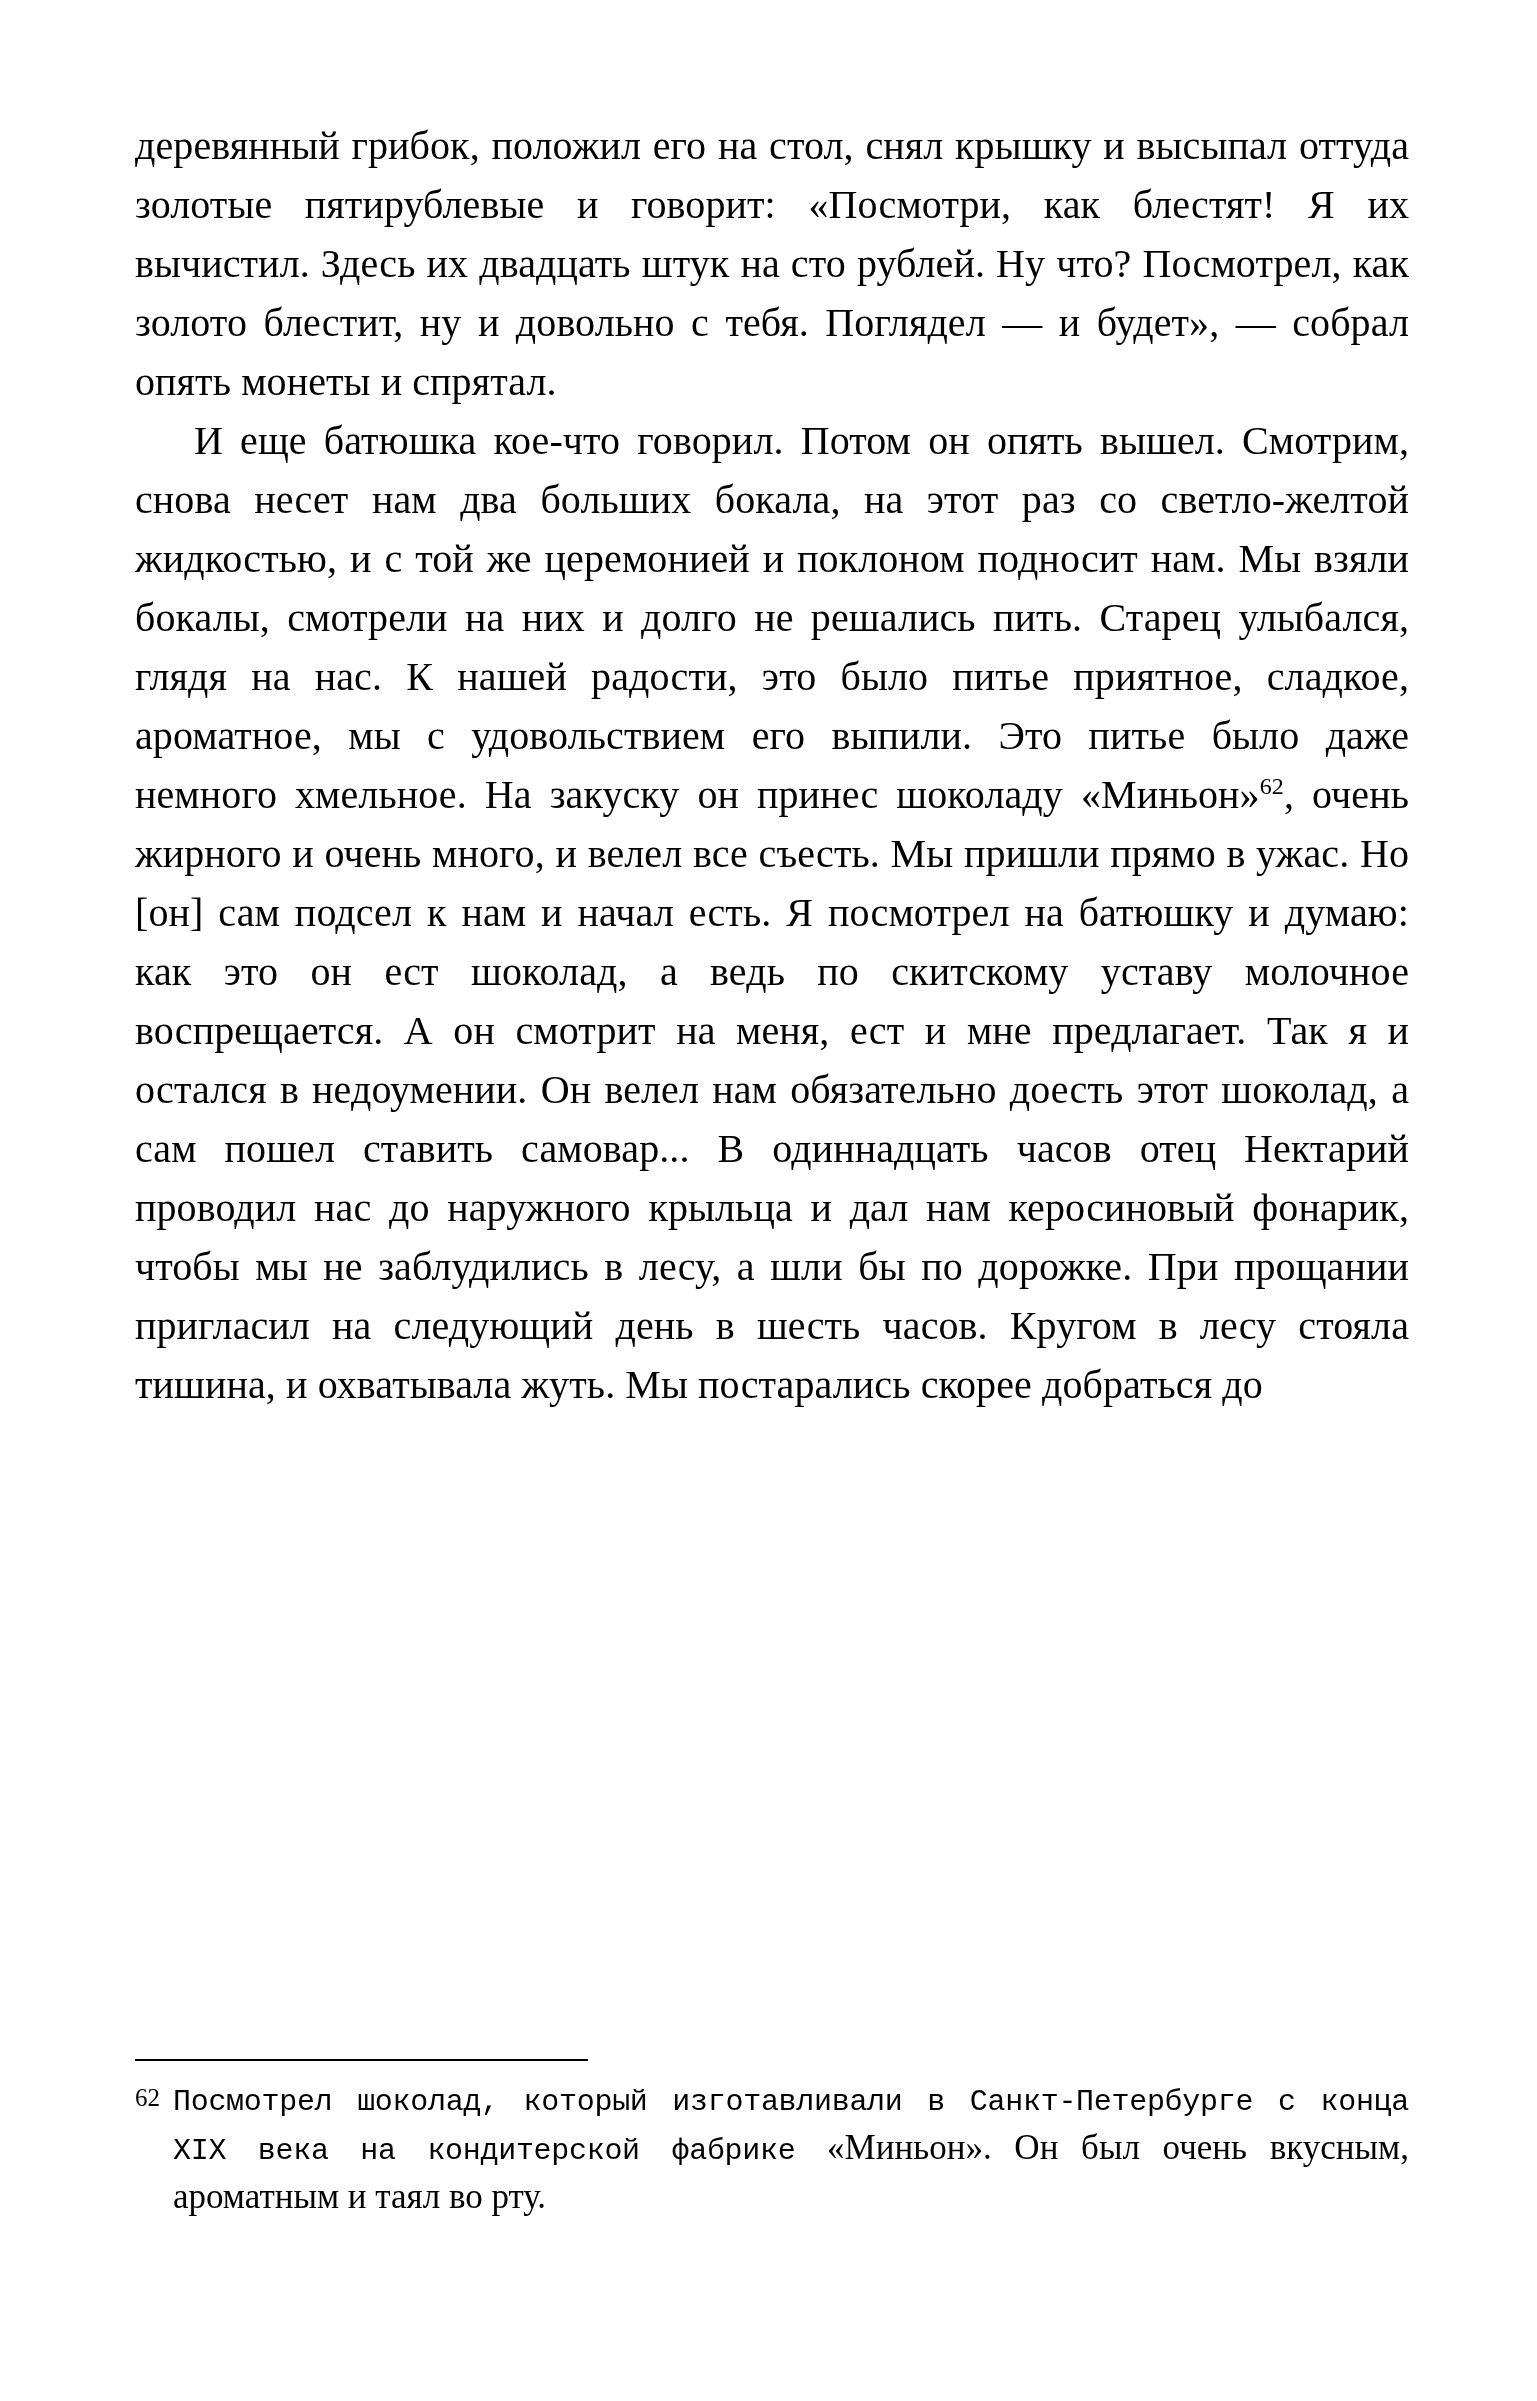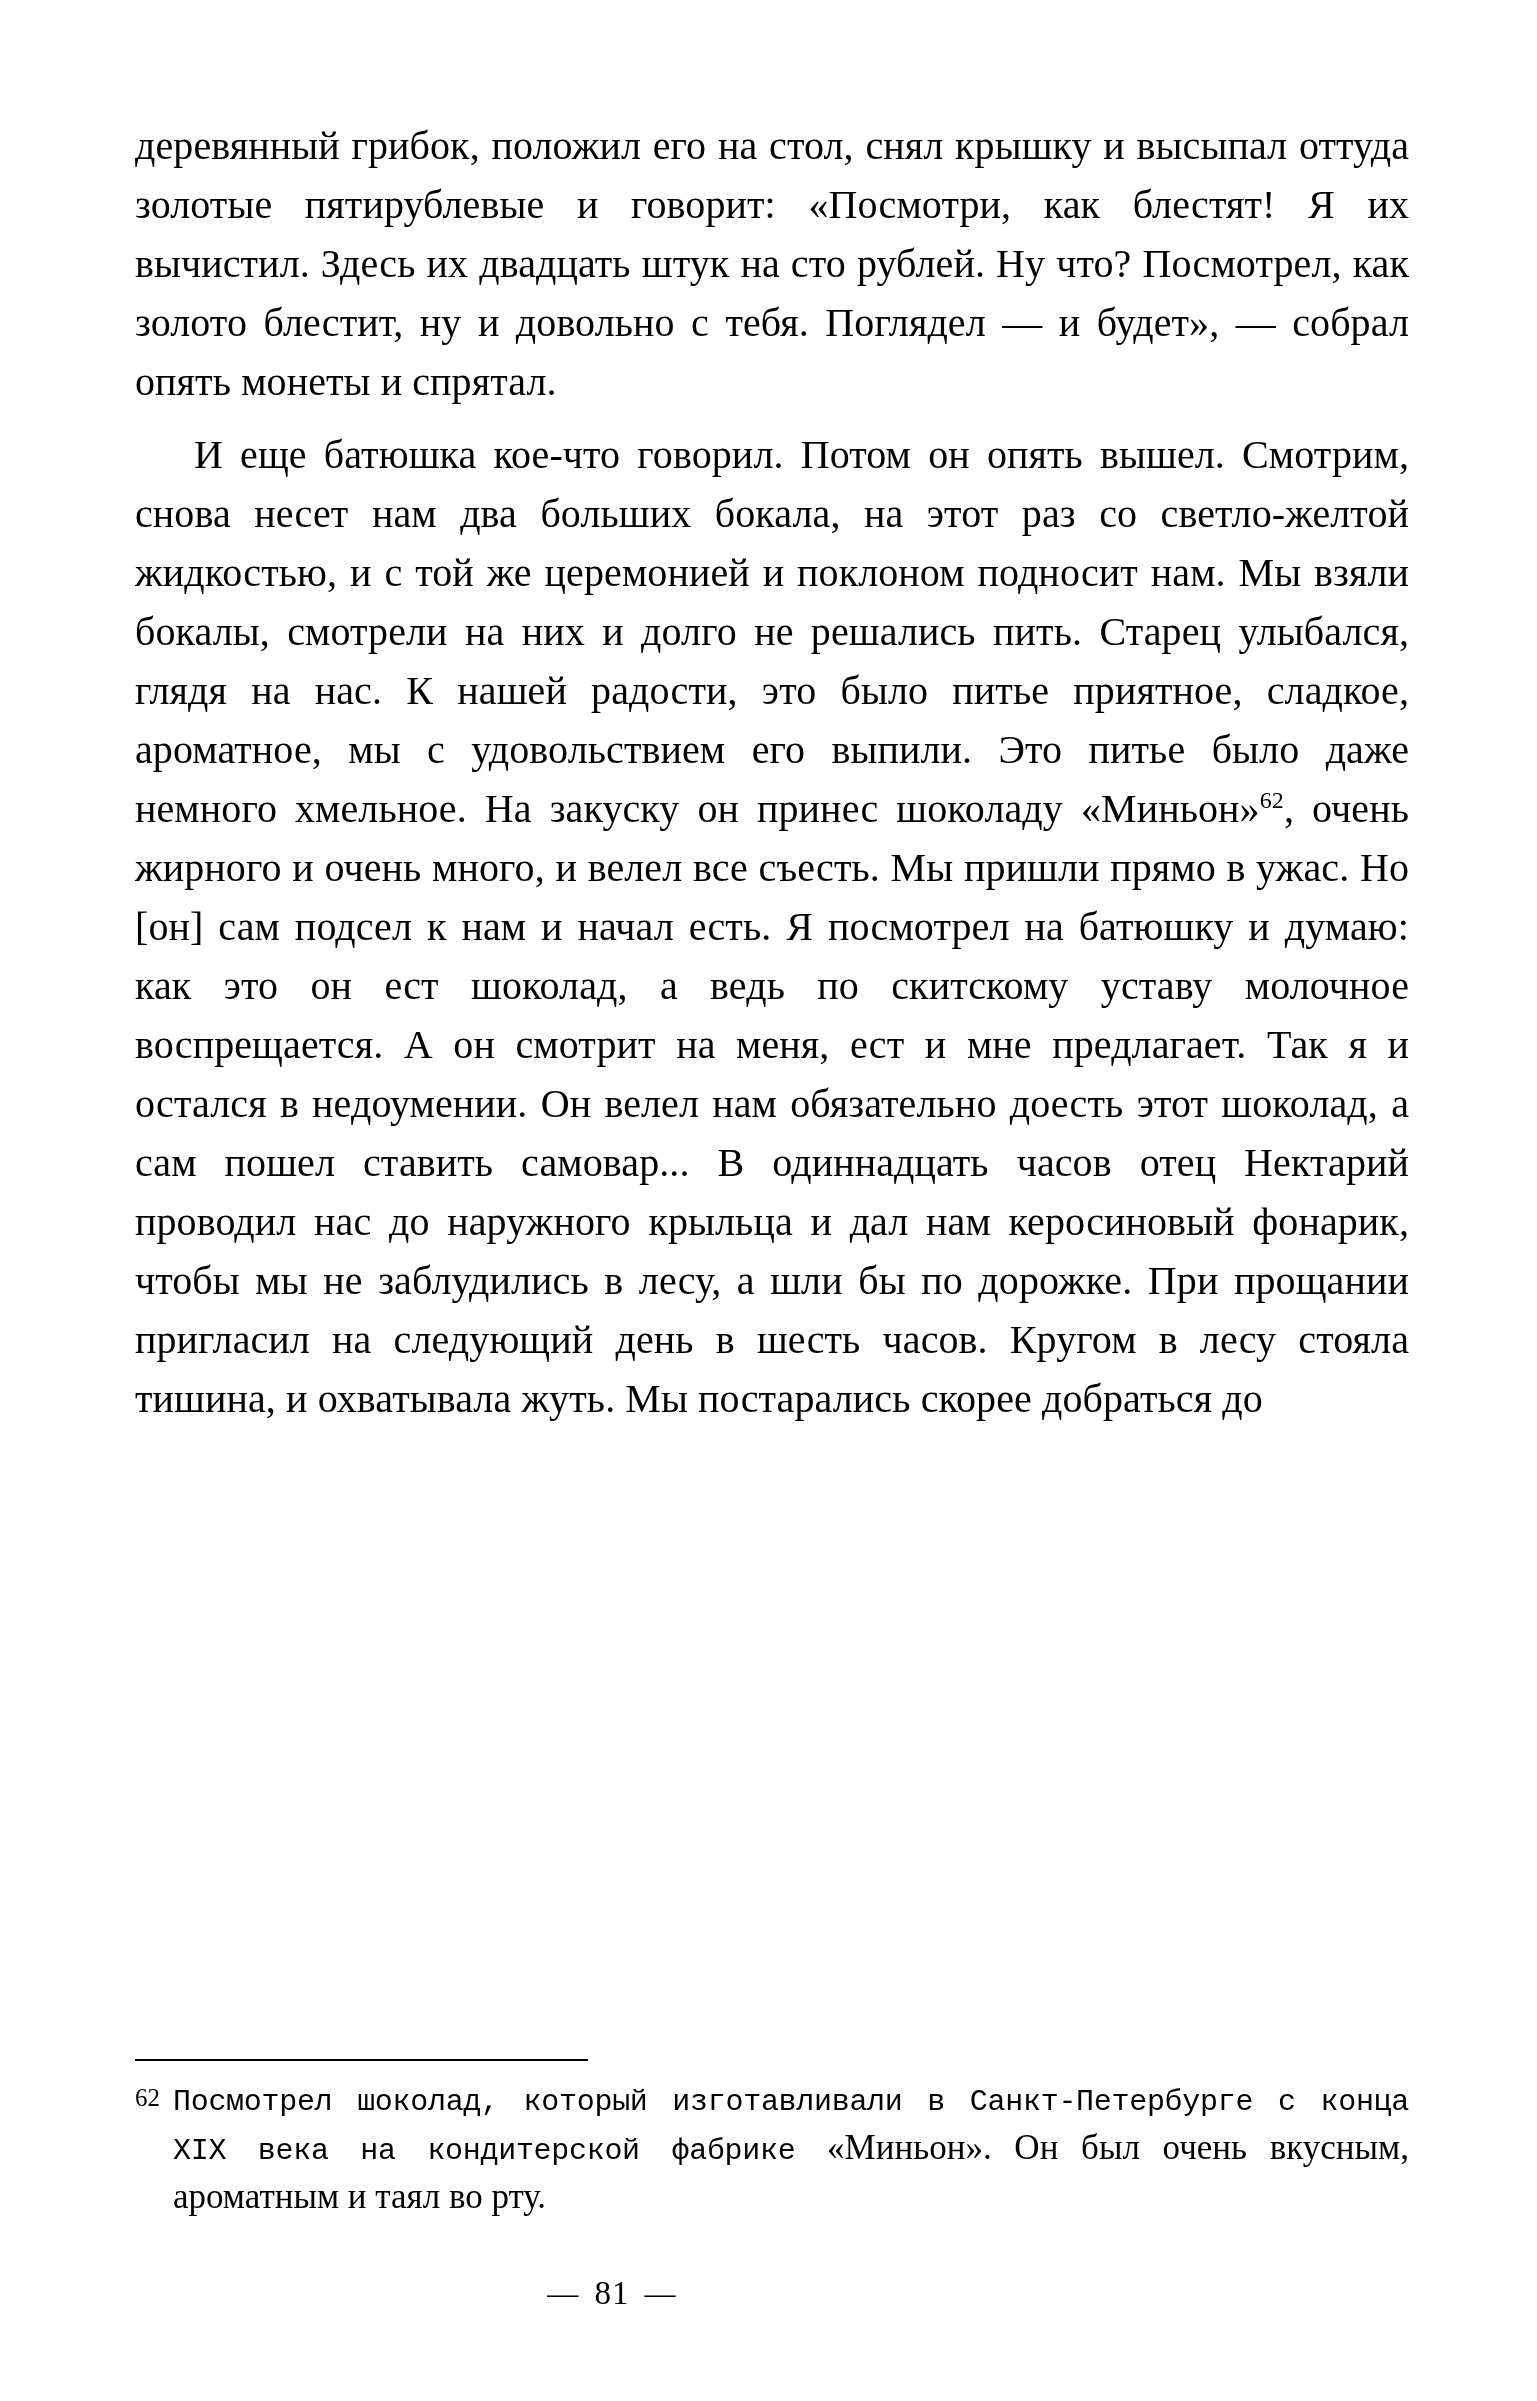--- a/index.html
+++ b/index.html
@@ -31,21 +31,21 @@
   .para {
     font-family: "Liberation Serif", serif;
     font-size: 40px;
     line-height: 59px;
     text-align: justify;
     text-justify: inter-word;
     margin: 0;
     letter-spacing: 0.1px;
   }
   .para + .para {
-    margin-top: 14px;
+    margin-top: 0;
   }
   .para.indent {
     text-indent: 59px;
   }
   .para sup {
     font-size: 24px;
     line-height: 0;
     vertical-align: super;
   }
   .footnote-area {
@@ -114,18 +114,15 @@
   </div>
 
   <div class="footnote-area">
     <div class="footnote-rule"></div>
     <div class="footnote">
       <span class="footnote-marker">62</span>
       <span class="footnote-text"><span>Посмотрел шоколад, который изготавливали в Санкт-Петербурге с конца XIX века на кондитерской фабрике </span><span class="ser">«Миньон». Он был очень вкусным, ароматным и таял во рту.</span></span>
     </div>
   </div>
 
-  <div class="page-number">
-    <span class="dash">—</span><span>81</span><span class="dash">—</span>
-  </div>
 
 </div>
 
 
 </body></html>

